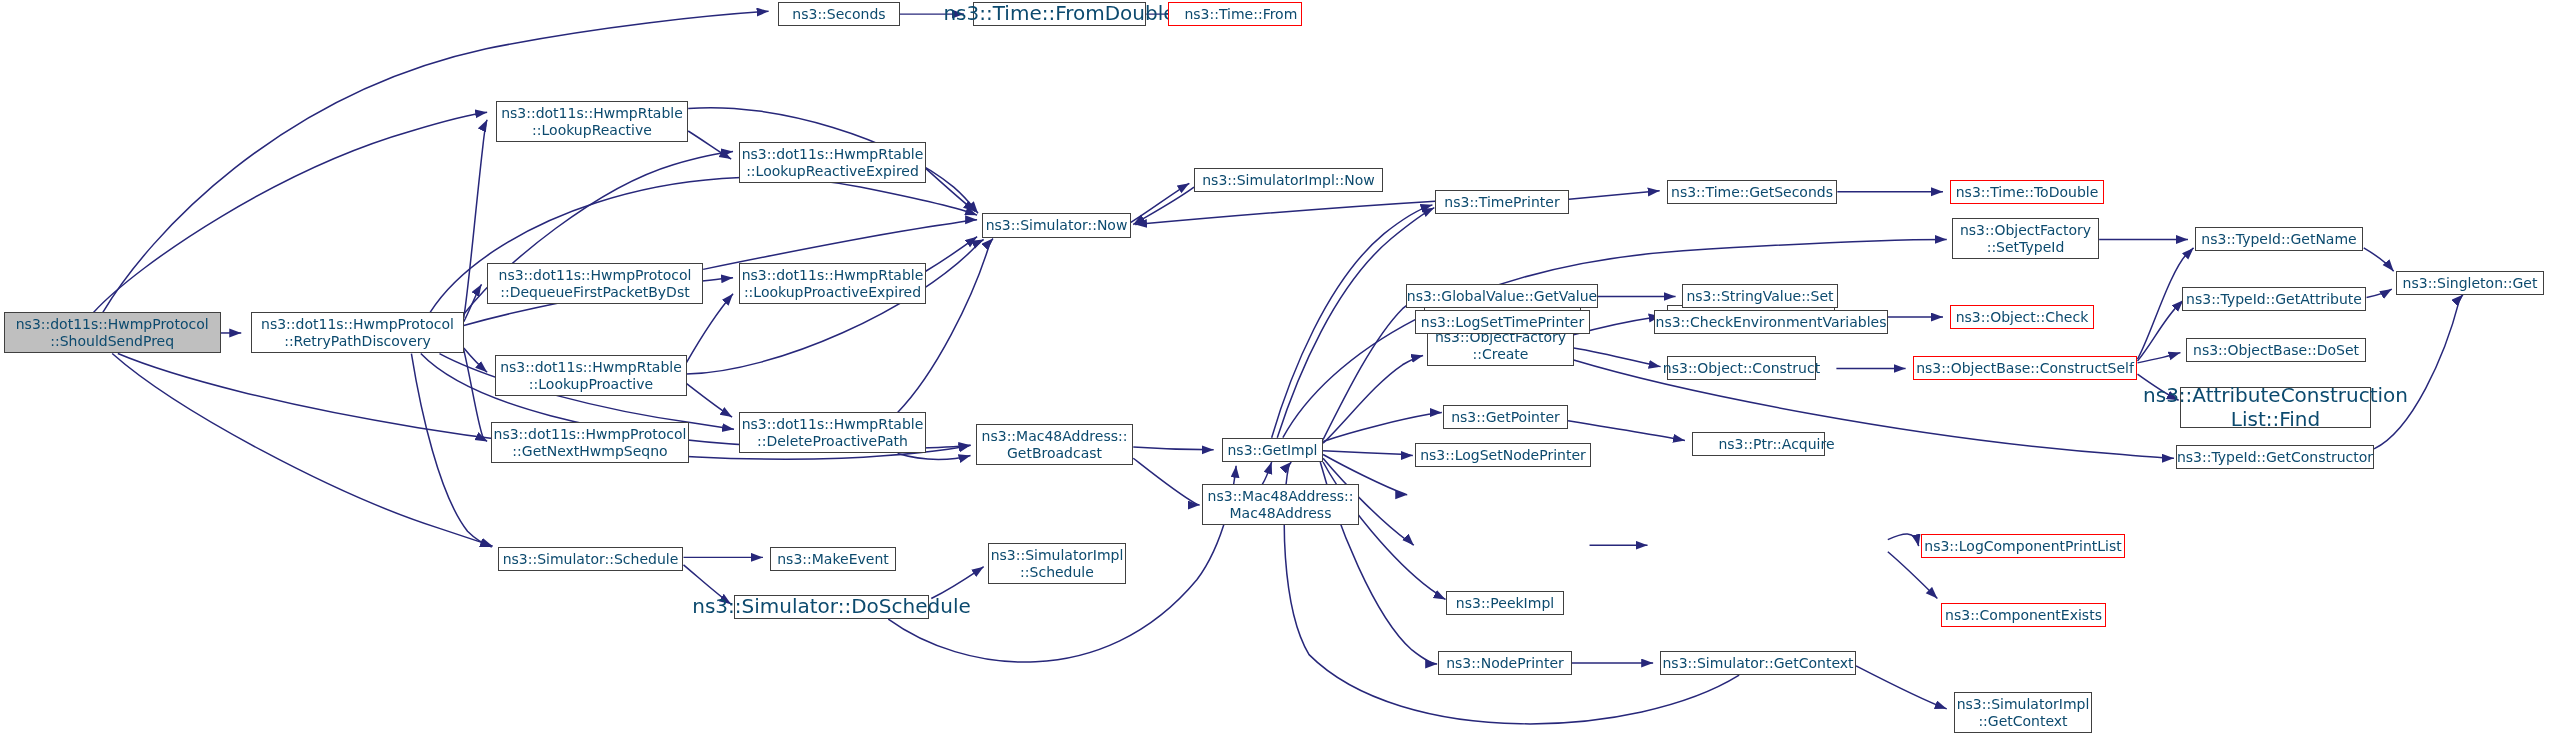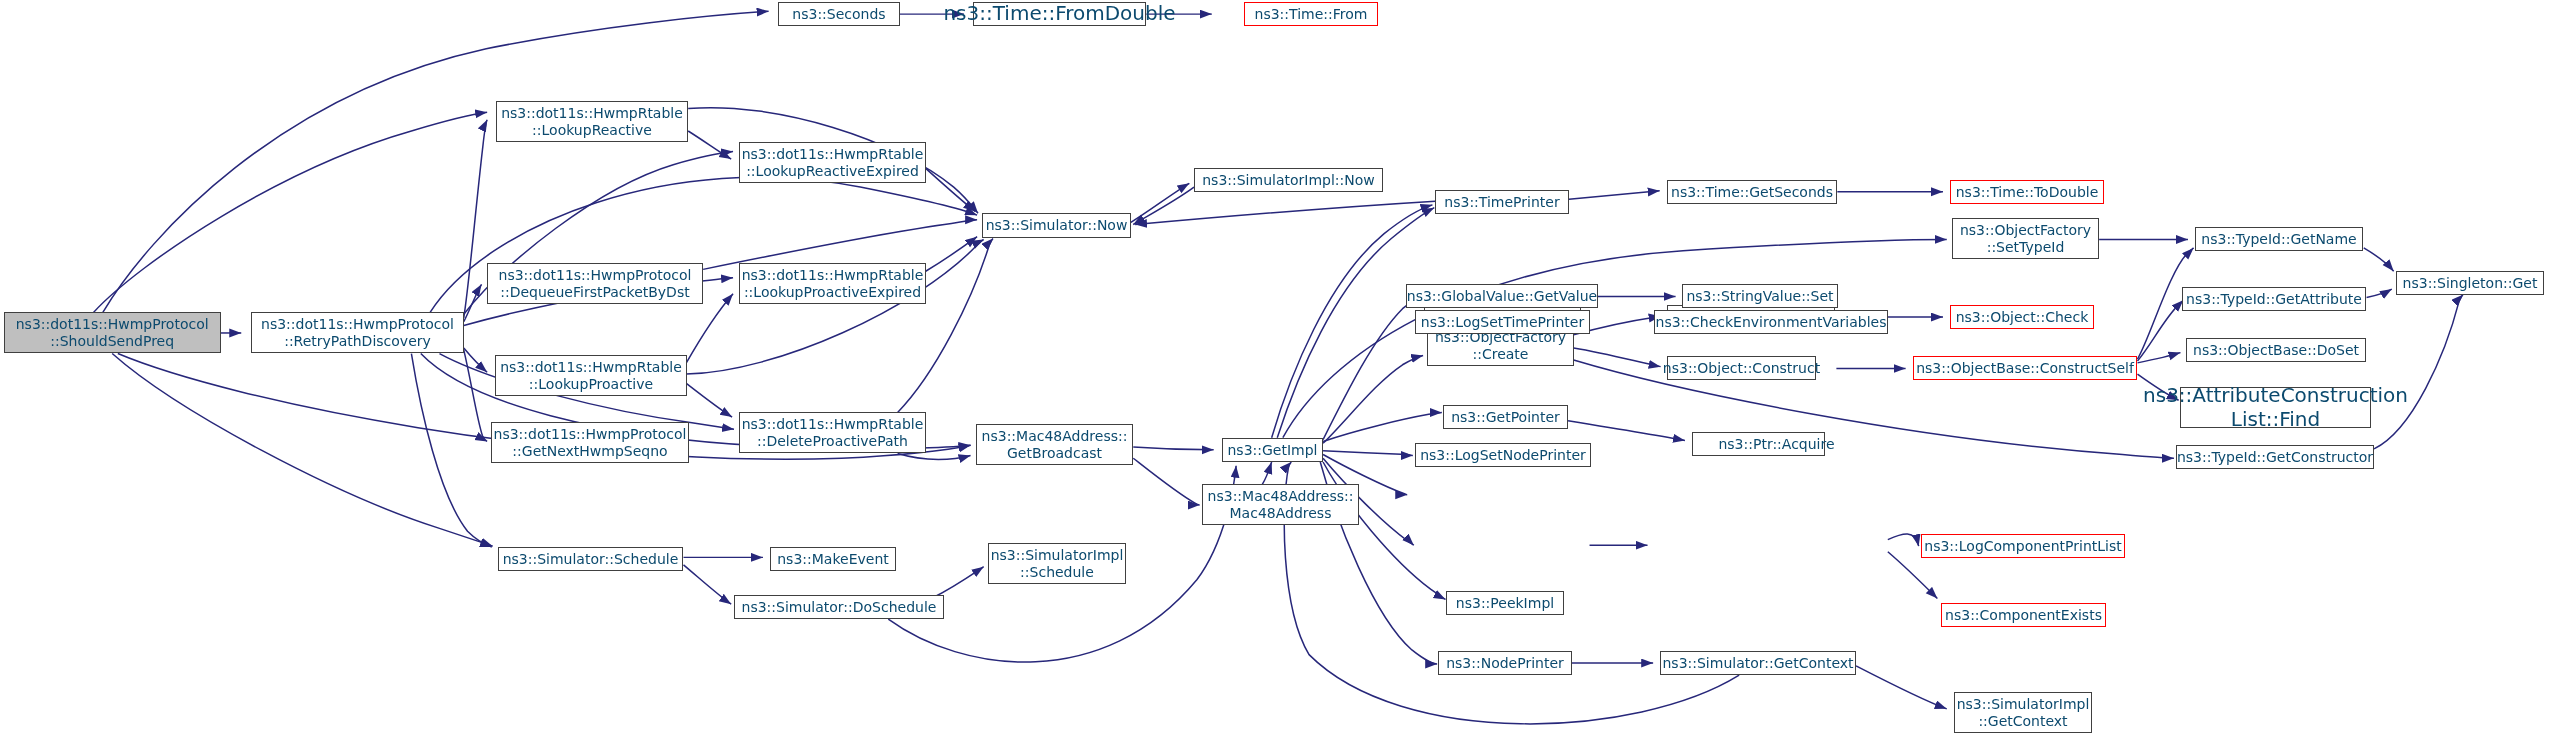--- a/index.html
+++ b/index.html
@@ -97,21 +97,21 @@
         <path d="M950,662 C1030,720 1180,740 1280,620 C1310,580 1320,520 1322,498" marker-end="url(#arrow)"></path>
       </g>
   </svg>
   <div id="node-layer">
       <div class="node cur" style="left: 3.7px; top: 312px; width: 217px; height: 41px; font-size: 14px;"><span>ns3::dot11s::HwmpProtocol
 ::ShouldSendPreq</span></div>
       <div class="node" style="left: 251px; top: 312px; width: 213px; height: 41px; font-size: 14px;"><span>ns3::dot11s::HwmpProtocol
 ::RetryPathDiscovery</span></div>
       <div class="node" style="left: 778px; top: 1.9px; width: 122px; height: 24px; font-size: 14px;"><span>ns3::Seconds</span></div>
       <div class="node" style="left: 973px; top: 1.9px; width: 173px; height: 24px; font-size: 20px;"><span>ns3::Time::FromDouble</span></div>
-      <div class="node red" style="left: 1244px; top: 1.9px; width: 134px; height: 24px; font-size: 14px;"><span>ns3::Time::From</span></div>
+      <div class="node red" style="left: 1168px; top: 1.9px; width: 134px; height: 24px; font-size: 14px; justify-content: flex-end;"><span>ns3::Time::From</span></div>
       <div class="node" style="left: 496px; top: 101px; width: 192px; height: 41px; font-size: 14px;"><span>ns3::dot11s::HwmpRtable
 ::LookupReactive</span></div>
       <div class="node" style="left: 739px; top: 142px; width: 187px; height: 41px; font-size: 14px;"><span>ns3::dot11s::HwmpRtable
 ::LookupReactiveExpired</span></div>
       <div class="node" style="left: 1194px; top: 168px; width: 189px; height: 24px; font-size: 14px;"><span>ns3::SimulatorImpl::Now</span></div>
       <div class="node" style="left: 982px; top: 213px; width: 149px; height: 25px; font-size: 14px;"><span>ns3::Simulator::Now</span></div>
       <div class="node" style="left: 1435px; top: 190px; width: 134px; height: 24px; font-size: 14px;"><span>ns3::TimePrinter</span></div>
       <div class="node" style="left: 1667px; top: 180px; width: 170px; height: 24px; font-size: 14px;"><span>ns3::Time::GetSeconds</span></div>
       <div class="node red" style="left: 1950px; top: 180px; width: 154px; height: 24px; font-size: 14px;"><span>ns3::Time::ToDouble</span></div>
       <div class="node" style="left: 1952px; top: 218px; width: 147px; height: 41px; font-size: 14px;"><span>ns3::ObjectFactory
@@ -154,18 +154,18 @@
       <div class="node" style="left: 1654px; top: 310px; width: 234px; height: 24px; font-size: 14px;"><span>ns3::CheckEnvironmentVariables</span></div>
       <div class="node red" style="left: 1921px; top: 534px; width: 204px; height: 24px; font-size: 14px;"><span>ns3::LogComponentPrintList</span></div>
       <div class="node red" style="left: 1941px; top: 603px; width: 165px; height: 24px; font-size: 14px;"><span>ns3::ComponentExists</span></div>
       <div class="node" style="left: 1446px; top: 591px; width: 118px; height: 24px; font-size: 14px;"><span>ns3::PeekImpl</span></div>
       <div class="node" style="left: 1438px; top: 651px; width: 134px; height: 24px; font-size: 14px;"><span>ns3::NodePrinter</span></div>
       <div class="node" style="left: 1660px; top: 651px; width: 196px; height: 24px; font-size: 14px;"><span>ns3::Simulator::GetContext</span></div>
       <div class="node" style="left: 1954px; top: 692px; width: 138px; height: 41px; font-size: 14px;"><span>ns3::SimulatorImpl
 ::GetContext</span></div>
       <div class="node" style="left: 498px; top: 547px; width: 185px; height: 24px; font-size: 14px;"><span>ns3::Simulator::Schedule</span></div>
       <div class="node" style="left: 770px; top: 547px; width: 126px; height: 24px; font-size: 14px;"><span>ns3::MakeEvent</span></div>
-      <div class="node" style="left: 734px; top: 595px; width: 210px; height: 24px; font-size: 14px;"><span>ns3::Simulator::DoSchedule</span></div>
+      <div class="node" style="left: 734px; top: 595px; width: 195px; height: 24px; font-size: 20px;"><span>ns3::Simulator::DoSchedule</span></div>
       <div class="node" style="left: 988px; top: 543px; width: 138px; height: 41px; font-size: 14px;"><span>ns3::SimulatorImpl
 ::Schedule</span></div>
     </div>
 </div>
 
 
 </body></html>

